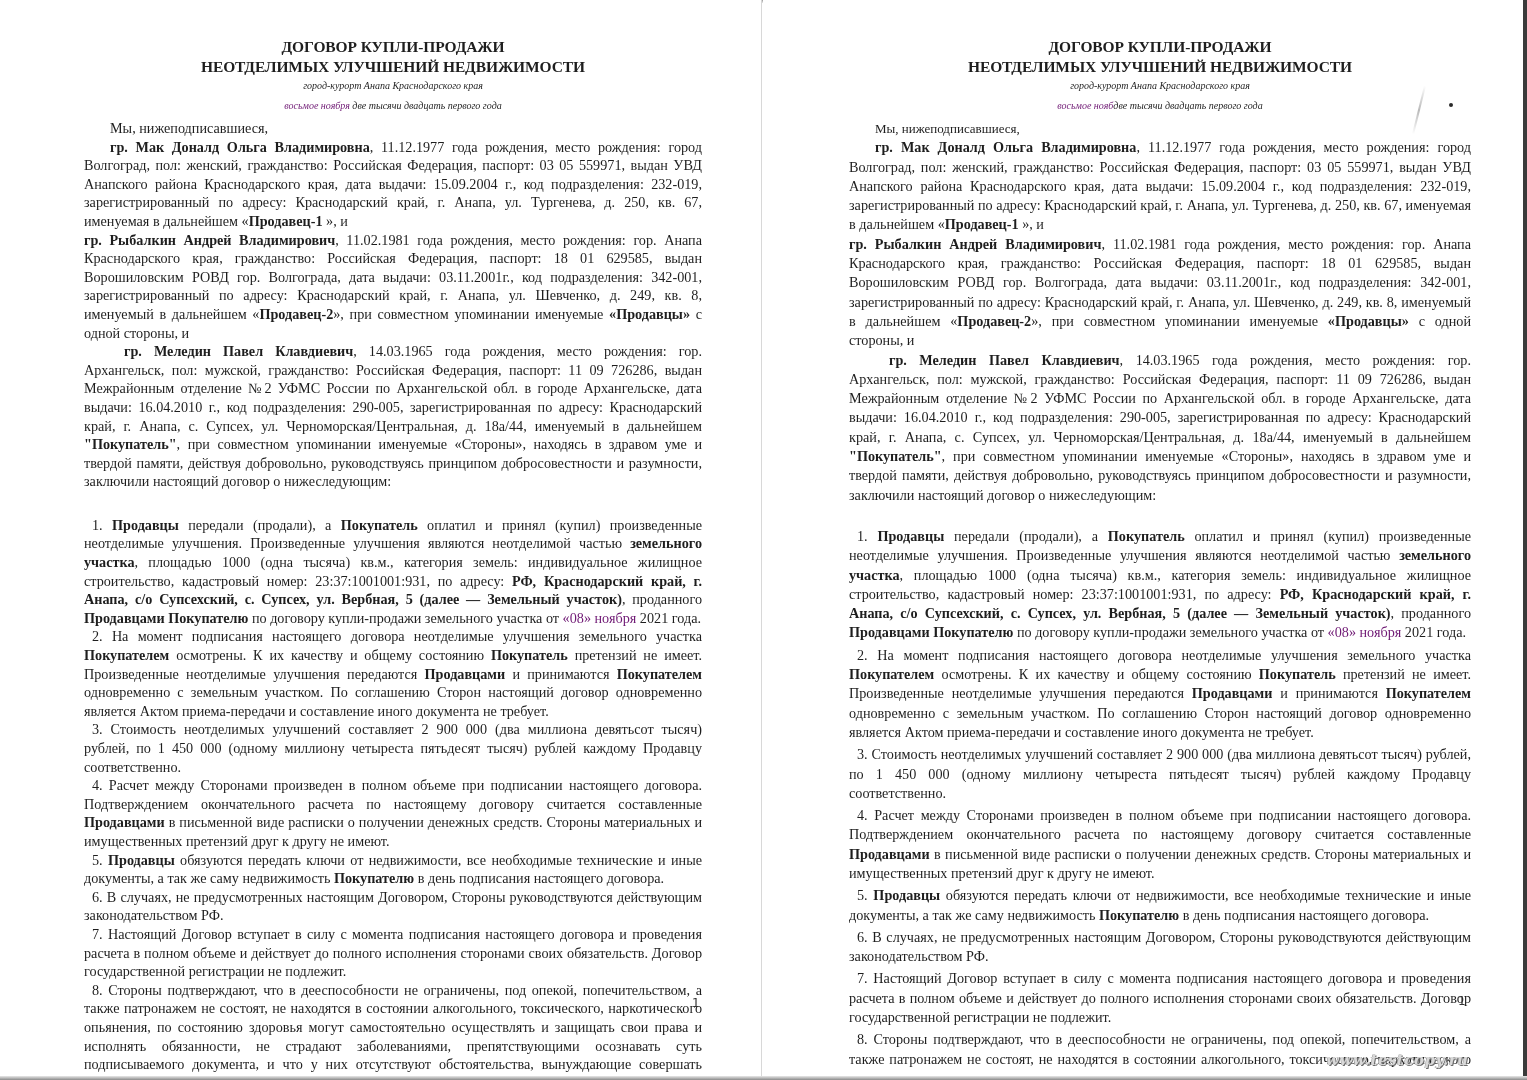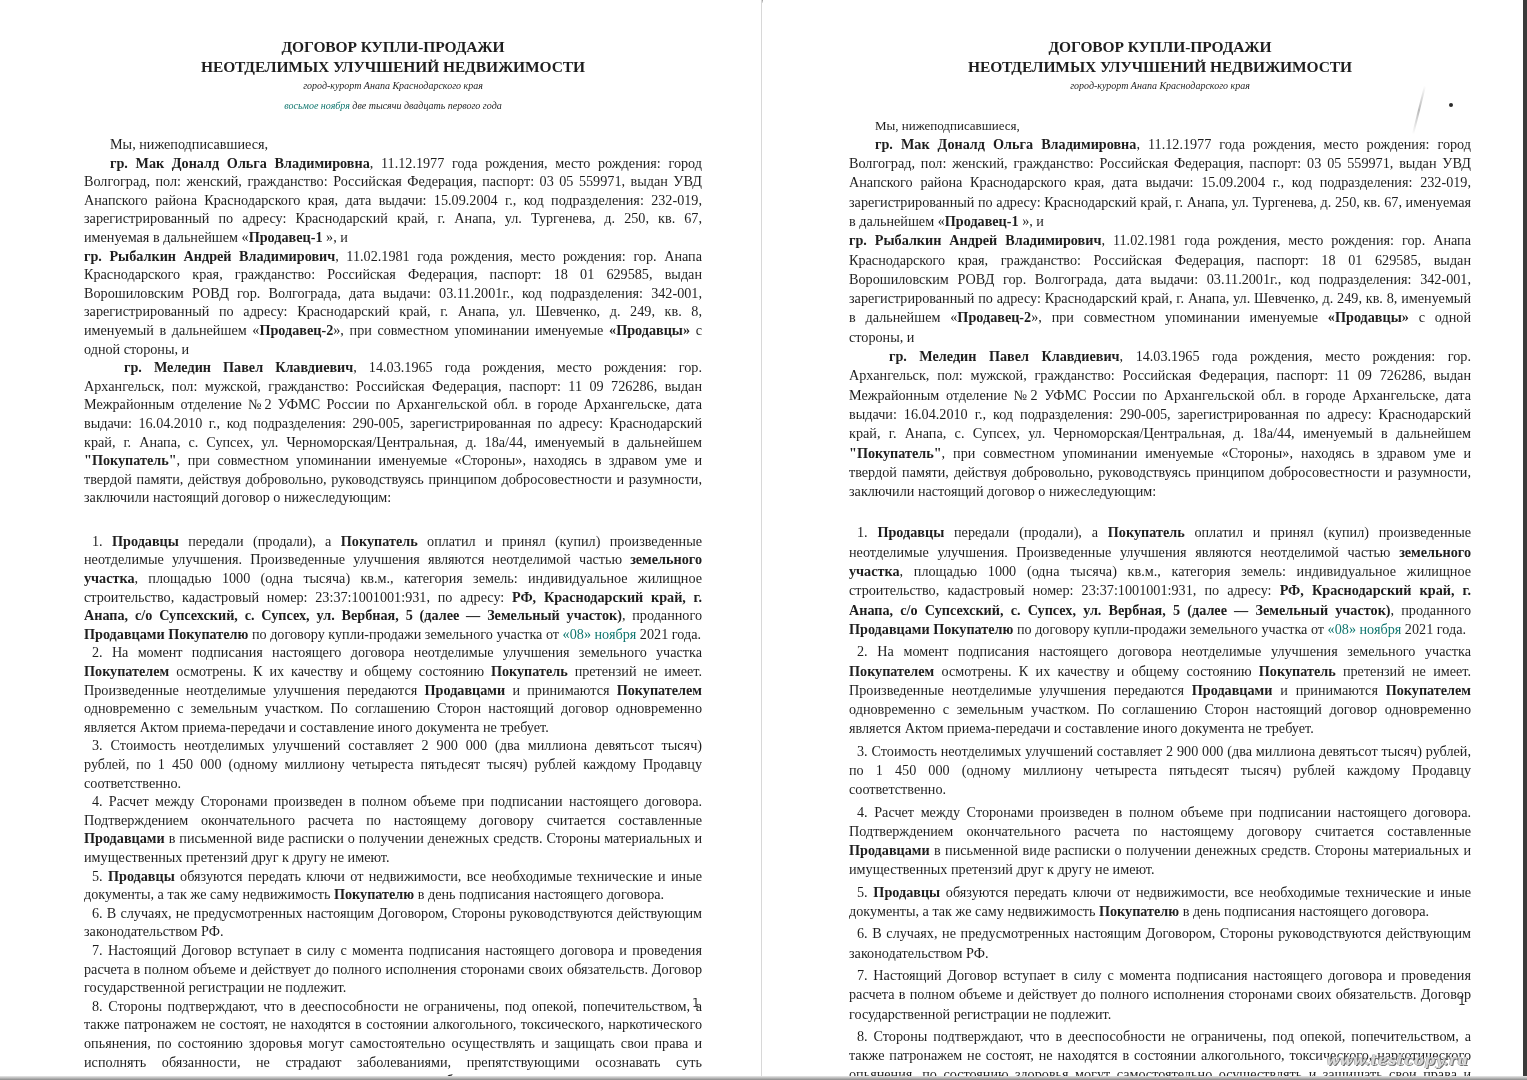--- a/index.html
+++ b/index.html
@@ -59,23 +59,23 @@
       font-size: 15.5px;
       line-height: 19.5px;
       letter-spacing: -0.1px;
     }
     .subtitle {
       text-align: center;
       font-style: italic;
       font-size: 10px;
       line-height: 19.5px;
     }
-    .red { color: #0f766e; font-family: Liberation Serif, serif; }
+    .red { color: #701a75; font-family: Liberation Serif, serif; }
     .intro {
-      margin-top: 20px;
+      margin-top: 4px;
       text-indent: 26px;
     }
     p {
       margin: 0;
     }
     .party-indent { text-indent: 26px; }
     .party-no-indent { text-indent: 0; }
     .clauses { margin-top: 25px; }
     .clause { text-indent: 8px; }
     .page-right .clause { margin-bottom: 3px; }
@@ -157,20 +157,21 @@
     </div>
   </div>
   <div class="page-number">1</div>
 </div>
 
 <div class="page page-right">
   <div class="content">
     <div class="title">ДОГОВОР КУПЛИ-ПРОДАЖИ</div>
     <div class="title">НЕОТДЕЛИМЫХ УЛУЧШЕНИЙ  НЕДВИЖИМОСТИ</div>
     <div class="subtitle">город-курорт Анапа Краснодарского края</div>
+    <div class="subtitle"><span class="red">восьмое нояб</span><span>две тысячи двадцать первого года</span></div>
 
     <p class="intro" style="font-size:13px">Мы, нижеподписавшиеся,</p>
 
     <p class="party-indent"><b>гр. Мак Доналд Ольга Владимировна</b><span>, 11.12.1977 года рождения, место рождения: город Волгоград, пол: женский, гражданство: Российская Федерация,  паспорт: 03 05 559971, выдан УВД Анапского района Краснодарского края, дата выдачи: 15.09.2004 г., код подразделения: 232-019, зарегистрированный по адресу: Краснодарский край, г. Анапа, ул. Тургенева, д. 250, кв. 67, именуемая в дальнейшем «</span><b>Продавец-1</b><span> », и</span></p>
 
     <p class="party-no-indent"><b>гр. Рыбалкин Андрей Владимирович</b><span>, 11.02.1981 года рождения, место рождения: гор. Анапа Краснодарского края, гражданство: Российская Федерация, паспорт: 18 01 629585, выдан Ворошиловским РОВД гор. Волгограда, дата выдачи: 03.11.2001г., код подразделения: 342-001, зарегистрированный по адресу: Краснодарский край, г. Анапа, ул. Шевченко, д. 249, кв. 8, именуемый в дальнейшем «</span><b>Продавец-2</b><span>», при совместном упоминании именуемые </span><b>«Продавцы»</b><span> с одной стороны, и</span></p>
 
     <p class="party-indent" style="text-indent:40px"><b>гр. Меледин Павел Клавдиевич</b><span>, 14.03.1965 года рождения, место рождения: гор. Архангельск, пол: мужской, гражданство: Российская Федерация, паспорт: 11 09 726286, выдан Межрайонным отделение №2 УФМС России по Архангельской обл. в городе Архангельске, дата выдачи: 16.04.2010 г., код подразделения: 290-005, зарегистрированная по адресу: Краснодарский край, г. Анапа, с. Супсех, ул. Черноморская/Центральная, д. 18а/44, именуемый в дальнейшем </span><b>"Покупатель"</b><span>, при совместном упоминании именуемые «Стороны», находясь в здравом уме и твердой памяти, действуя добровольно, руководствуясь принципом добросовестности и разумности, заключили настоящий договор о нижеследующим:</span></p>
 
     <div class="clauses">

